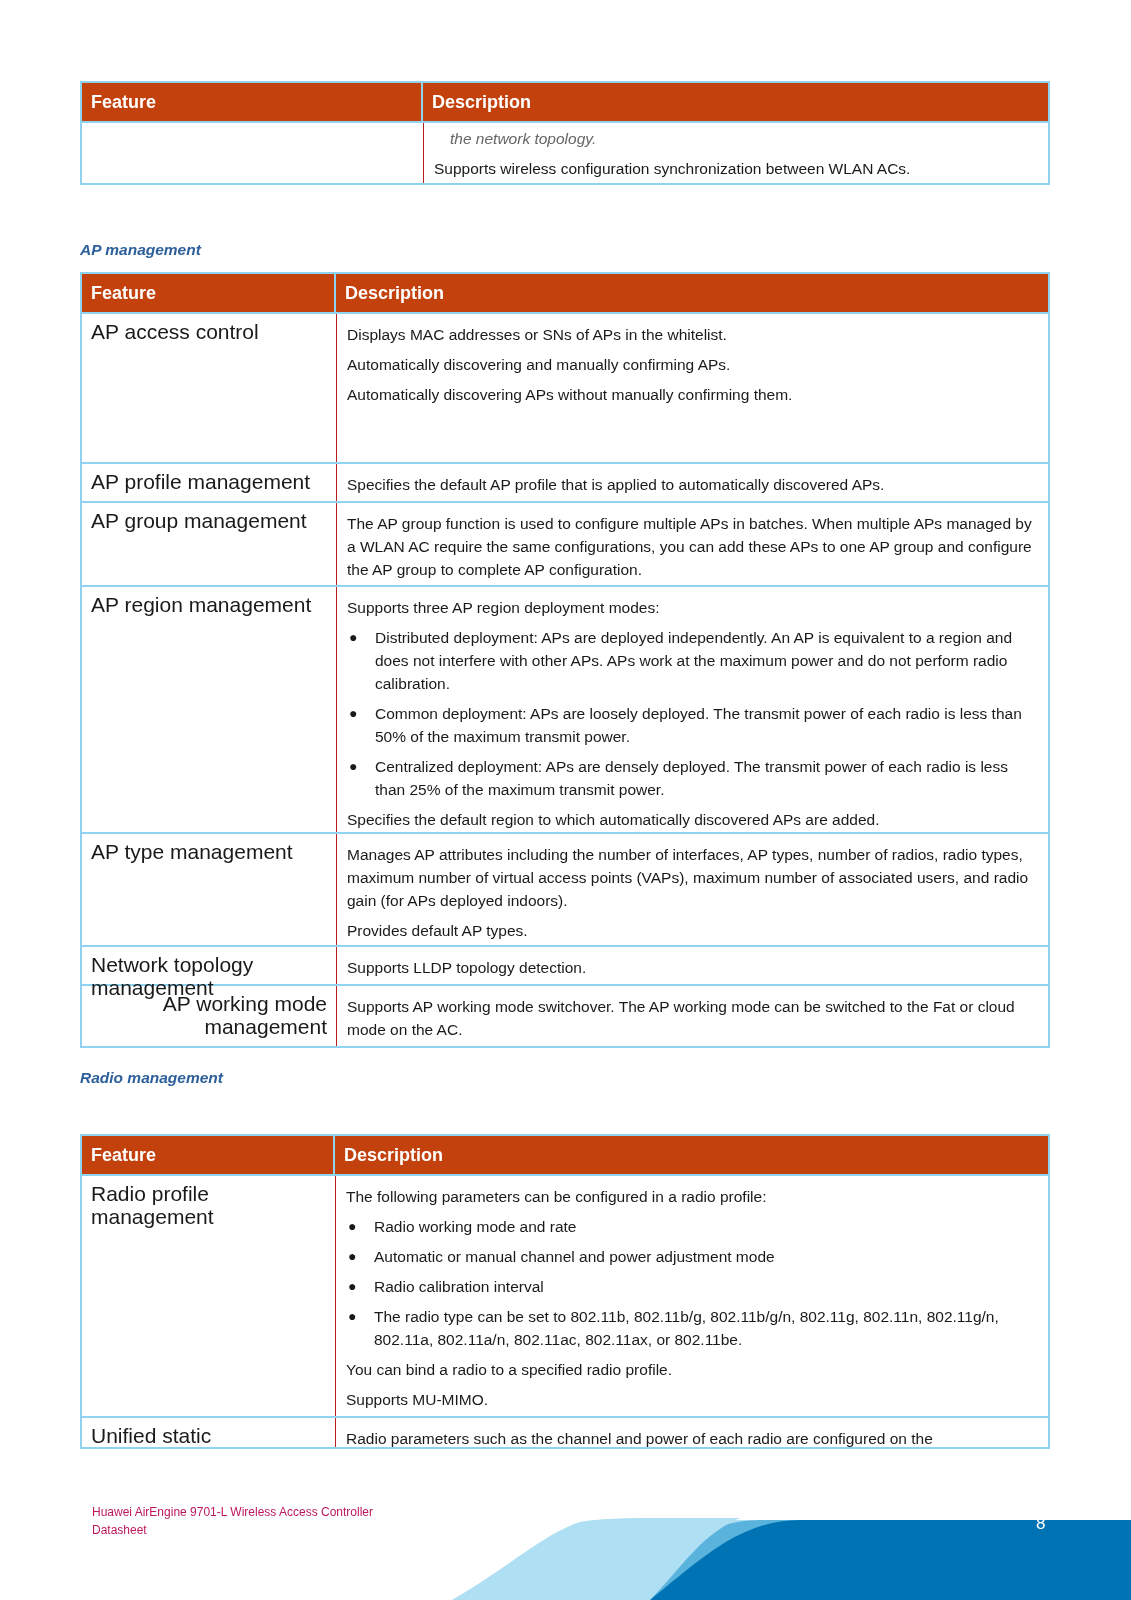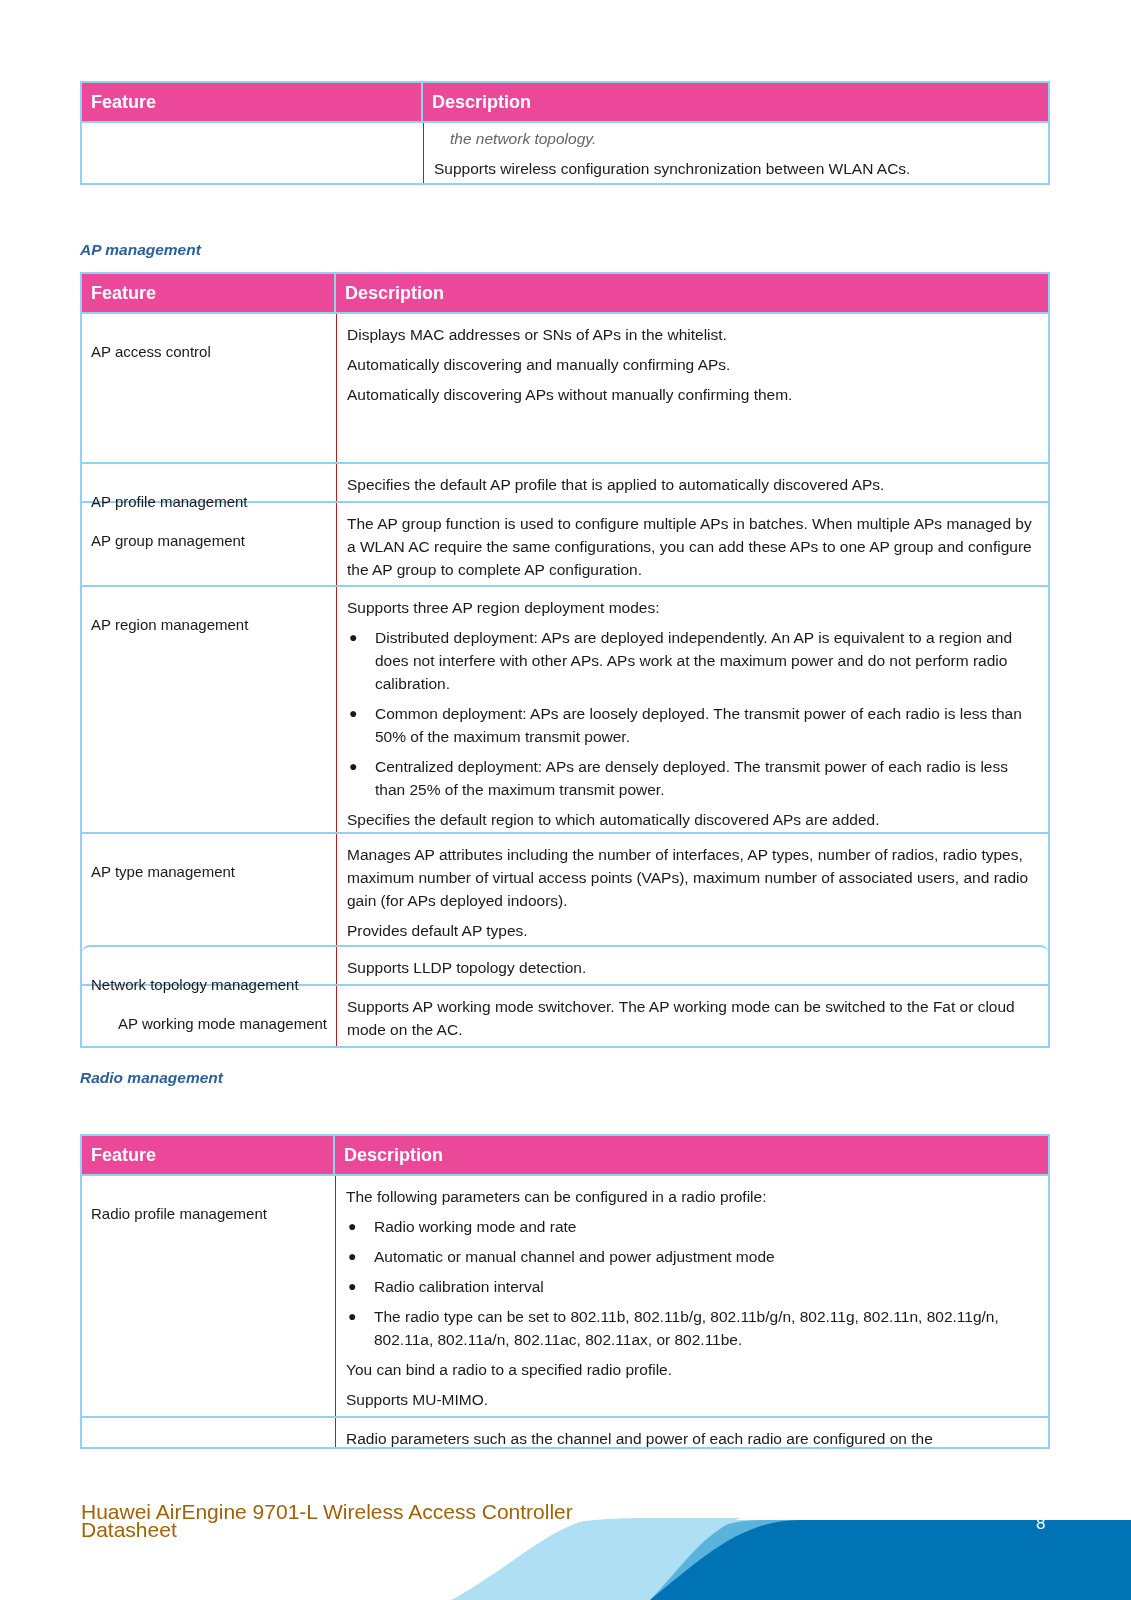--- a/index.html
+++ b/index.html
@@ -9,47 +9,47 @@
     font-family: "Liberation Sans", sans-serif;
     color: #1a1a1a;
   }
   .tbl {
     position: absolute; left: 80px; width: 970px;
     border: 2px solid #8fd3f0;
     box-sizing: border-box;
     border-collapse: collapse;
   }
   .tbl .hdr {
-    display: flex; background: #ec4899; height: 38px;
+    display: flex; background: #c2410c; height: 38px;
     border-bottom: 2px solid #8fd3f0;
   }
   .tbl .hdr div {
     color: #ffffff; font-weight: bold; font-size: 18px;
     padding: 9px 10px 0 9px; box-sizing: border-box;
   }
   .tbl .row { display: flex; border-top: 2px solid #8fd3f0; }
   .tbl .row.first { border-top: none; }
-  .tbl .c1 { box-sizing: border-box; padding: 26px 9px 0 9px; font-size: 15px; line-height: 23px; }
+  .tbl .c1 { box-sizing: border-box; padding: 6px 9px 0 9px; font-size: 21px; line-height: 23px; }
   .tbl .c2 {
     box-sizing: border-box; border-left: 1px solid #b91c1c;
     padding: 9px 12px 4px 10px; font-size: 15.5px; line-height: 23px;
   }
   .hdr .h1 { border-right: 2px solid #8fd3f0; }
   .p { margin: 0 0 7px 0; }
   .p:last-child { margin-bottom: 6px; }
   .bul { display: flex; margin: 0 0 7px 0; }
   .bul .dot { width: 26px; flex: none; padding-left: 2px; font-size: 14px; }
   .ital { font-style: italic; color: #666; padding-left: 16px; }
   .sect {
     position: absolute; left: 80px;
     color: #2d5f9a; font-weight: bold; font-style: italic; font-size: 15.5px;
   }
   .footer-text {
-    position: absolute; left: 81px; top: 1503px;
-    color: #a16207; font-size: 21px; line-height: 18px;
+    position: absolute; left: 92px; top: 1503px;
+    color: #be185d; font-size: 12px; line-height: 18px;
   }
   .page-num {
     position: absolute; left: 1036px; top: 1514px;
     color: #ffffff; font-size: 17px;
   }
   .wave { position: absolute; left: 0; top: 0; }
 </style>
 </head>
 <body>
 
@@ -126,21 +126,21 @@
   </div>
 
   <div class="row" style="height:111px;">
     <div class="c1" style="width:254px;">AP type management</div>
     <div class="c2" style="flex:1;">
       <div class="p">Manages AP attributes including the number of interfaces, AP types, number of radios, radio types, maximum number of virtual access points (VAPs), maximum number of associated users, and radio gain (for APs deployed indoors).</div>
       <div class="p">Provides default AP types.</div>
     </div>
   </div>
 
-  <div class="row" style="height:37px;border-radius:8px;">
+  <div class="row" style="height:37px;">
     <div class="c1" style="width:254px;">Network topology management</div>
     <div class="c2" style="flex:1;">
       <div class="p">Supports LLDP topology detection.</div>
     </div>
   </div>
 
   <div class="row" style="height:60px;">
     <div class="c1" style="width:254px;text-align:right;">AP working mode management</div>
     <div class="c2" style="flex:1;">
       <div class="p">Supports AP working mode switchover. The AP working mode can be switched to the Fat or cloud mode on the AC.</div>

